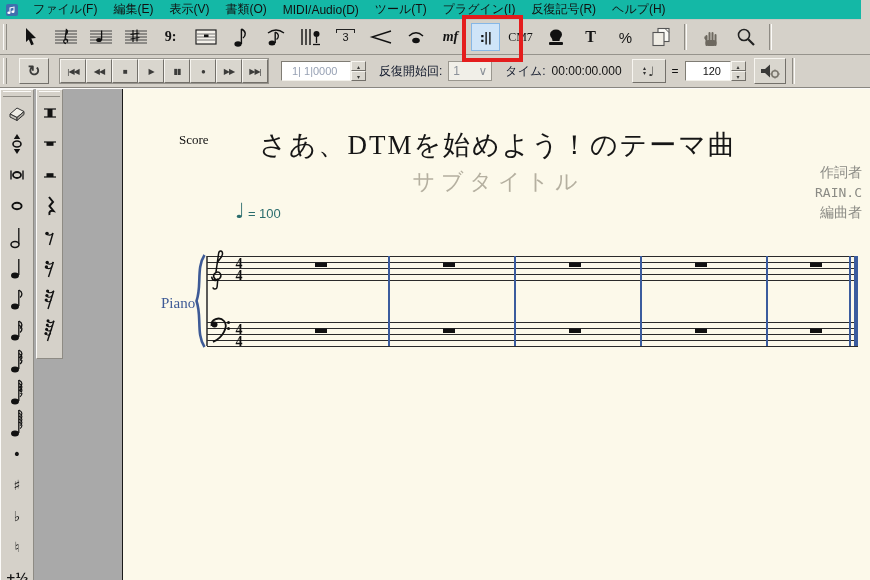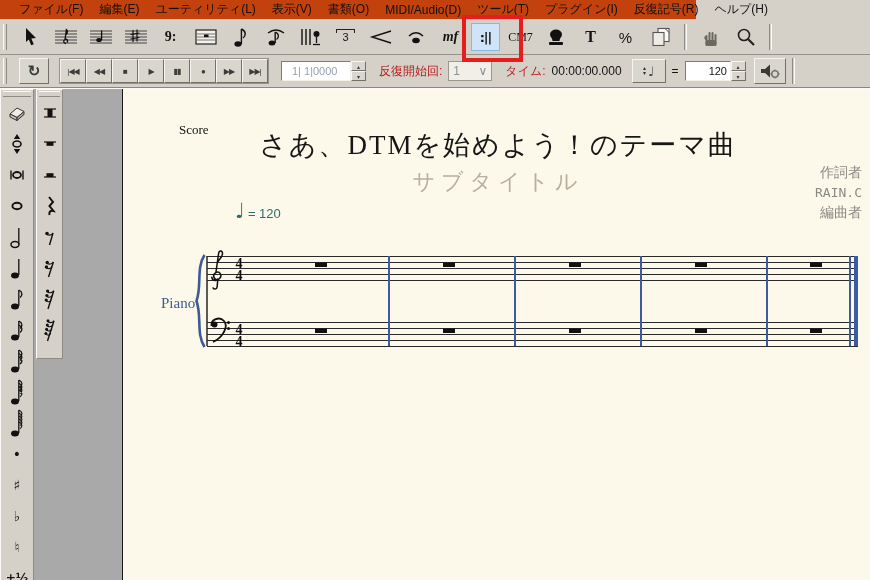--- a/index.html
+++ b/index.html
@@ -1,21 +1,21 @@
 <!DOCTYPE html>
 <html><head>
 <meta charset="utf-8">
 <style>
   * { box-sizing: border-box; margin: 0; padding: 0; }
   html,body { width:870px; height:580px; overflow:hidden; }
   body { font-family:"Liberation Sans", sans-serif; background:#d5d1c9; position:relative; }
 
   
-  .menubar { position:absolute; left:0; top:0; width:696px; height:20px;
-    background:#c2410c; border-bottom:1px solid #c9c7c2;
+  .menubar { position:absolute; left:0; top:0; width:861px; height:20px;
+    background:#14b8a6; border-bottom:1px solid #c9c7c2;
     display:flex; align-items:center; font-size:12px; color:#111; }
   .app-icon { width:14px; height:14px; margin:0 6px 0 5px; }
   .menu-item { padding:2px 8px; white-space:nowrap; cursor:default; }
 
   
   .toolbar1 { position:absolute; left:0; top:20px; width:870px; height:35px;
     background:#d5d1c9; border-bottom:1px solid #96938c; display:flex; align-items:center;
     z-index:20; overflow:visible; }
   .grip { width:4px; height:26px; border-left:1px solid #fbfaf8; border-right:1px solid #8e8b84; margin:0 6px 0 3px; }
   .tool { width:29px; height:28px; display:flex; align-items:center; justify-content:center;
@@ -41,50 +41,50 @@
   .rbtn { background:#d9d6ce; border:1px solid; border-color:#f7f5f0 #73706a #73706a #f7f5f0;
     display:flex; align-items:center; justify-content:center; color:#3c3c3a; flex:0 0 auto; }
   .loop-btn { width:30px; height:26px; margin-left:6px; font-size:15px; font-weight:bold; }
   .transport { display:flex; margin-left:10px; border:1px solid #96938c; }
   .tbtn { width:26px; height:24px; font-size:8px; letter-spacing:-1px; }
   .field { background:#fff; border:1px solid; border-color:#7f7c74 #f2f0ea #f2f0ea #7f7c74; }
   .counter { width:70px; height:20px; margin-left:12px; font-size:11px; color:#97a1b4;
     display:flex; align-items:center; padding-left:10px; }
   .spin { display:flex; flex-direction:column; width:15px; height:20px; }
   .spin .rbtn { width:15px; height:10px; font-size:6px; }
-  .lbl { margin-left:13px; color:#b91c1c; white-space:nowrap; }
+  .lbl { margin-left:13px; color:#0f172a; white-space:nowrap; }
   .dropdown { width:44px; height:20px; margin-left:6px; background:#f1efe8; border:1px solid #9a978f;
     display:flex; align-items:center; justify-content:space-between; padding:0 4px; color:#8b9199; }
   .timeval { margin-left:6px; color:#111; }
   .unit-btn { width:34px; height:24px; margin-left:10px; gap:2px; }
   .unit-btn .arrows { display:flex; flex-direction:column; font-size:6px; line-height:5px; color:#333; }
   .unit-btn .note { font-family:"DejaVu Sans",sans-serif; font-size:13px; }
   .eq { margin-left:6px; color:#111; }
   .tempo-field { width:46px; height:20px; margin-left:6px; font-size:11px; color:#111;
-    display:flex; align-items:center; padding-left:23px; }
+    display:flex; align-items:center; padding-left:17px; }
   .spk-btn { width:32px; height:26px; margin-left:8px; }
 
   
   .main { position:absolute; left:0; top:88px; width:870px; height:492px; background:#a9a9a9;
     border-top:1px solid #fbfaf8; overflow:hidden; }
   .palette { position:absolute; top:0; background:#d5d1c9;
     border:1px solid; border-color:#fbfaf8 #8e8b84 #8e8b84 #fbfaf8; }
   .palette1 { left:0; width:34px; height:492px; }
   .palette2 { left:36px; width:27px; height:270px; }
   .phandle { height:6px; margin:1px 2px 0 2px; border-top:1px solid #fbfaf8; border-bottom:1px solid #8e8b84; }
   .pitem { height:31px; display:flex; align-items:center; justify-content:center;
     color:#151515; font-family:"DejaVu Sans", sans-serif; }
   .pitem svg { display:block; }
   .ptxt { font-size:14px; }
   .ptxt-sm { font-size:12px; font-weight:bold; }
 
   
   .page { position:absolute; left:122px; top:0; width:748px; height:492px;
     background:#fcf9ea; border-left:1px solid #1a1a1a; }
-  .score-label { position:absolute; left:56px; top:33px; font-family:"Liberation Serif", serif;
+  .score-label { position:absolute; left:56px; top:43px; font-family:"Liberation Serif", serif;
     font-size:13px; color:#111; }
   .title { position:absolute; left:10px; top:38px; width:730px; text-align:center;
     font-family:"Liberation Serif", serif; font-size:27px; color:#161616; letter-spacing:2px; }
   .subtitle { position:absolute; left:10px; top:78px; width:730px; text-align:center;
     font-family:Liberation Serif, serif; font-size:22px; color:#b5b0a0; letter-spacing:6px; }
   .credits { position:absolute; right:8px; top:74px; text-align:right;
     font-family:"Liberation Serif", serif; font-size:14px; color:#8b8b85; line-height:20px; }
   .credit-name { font-family:"DejaVu Sans Mono", monospace; font-size:13px; }
   .tempo-mark { position:absolute; left:112px; top:112px; color:#2b6d6d;
     display:flex; align-items:flex-end; }
@@ -97,21 +97,20 @@
 </head>
 <body>
 
 <div class="menubar">
   <svg class="app-icon" viewBox="0 0 14 14">
     <rect x="1" y="1" width="12" height="12" rx="2" fill="#3f6fae"></rect>
     <path d="M9.5 3.5 v5.2 a1.6 1.2 0 1 1 -1 -1.1 v-3 l-3 .8 v4.4 a1.6 1.2 0 1 1 -1 -1.1 V4.6 z" fill="#fff"></path>
   </svg>
   <span class="menu-item">ファイル(F)</span>
   <span class="menu-item">編集(E)</span>
-  <span class="menu-item">ユーティリティ(L)</span>
   <span class="menu-item">表示(V)</span>
   <span class="menu-item">書類(O)</span>
   <span class="menu-item">MIDI/Audio(D)</span>
   <span class="menu-item">ツール(T)</span>
   <span class="menu-item">プラグイン(I)</span>
   <span class="menu-item">反復記号(R)</span>
   <span class="menu-item">ヘルプ(H)</span>
 </div>
 
 <div class="toolbar1">
@@ -524,21 +523,21 @@
     <div class="subtitle">サブタイトル</div>
 
     <div class="credits">
       <div>作詞者</div>
       <div class="credit-name">RAIN.C</div>
       <div>編曲者</div>
     </div>
 
     <div class="tempo-mark">
       <span class="note">♩</span>
-      <span class="txt">= 120</span>
+      <span class="txt">= 100</span>
     </div>
 
     <div class="instrument">Piano</div>
 
     <div class="staff-wrap">
       <svg width="672" height="115" viewBox="0 0 672 115">
 
         <path d="M13.5 9 C5 22 11 40 5.5 55 C11 70 5 88 13.5 101" stroke="#3d5a96" stroke-width="2.6" fill="none"></path>
 
         <line x1="16" y1="10" x2="16" y2="100" stroke="#333" stroke-width="1.6"></line>

